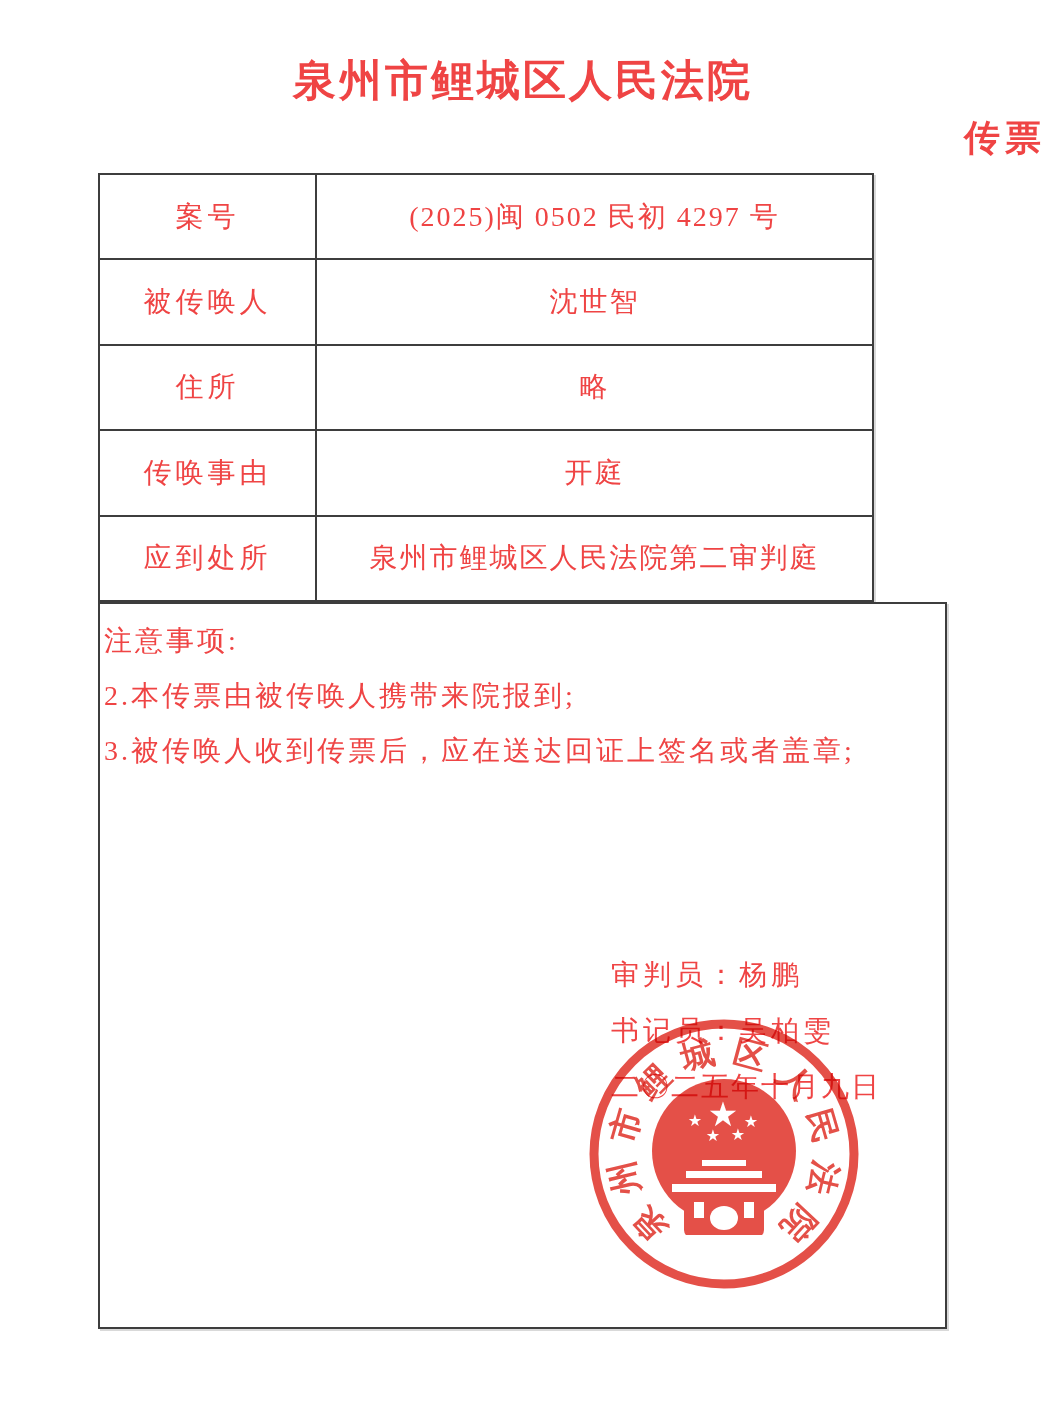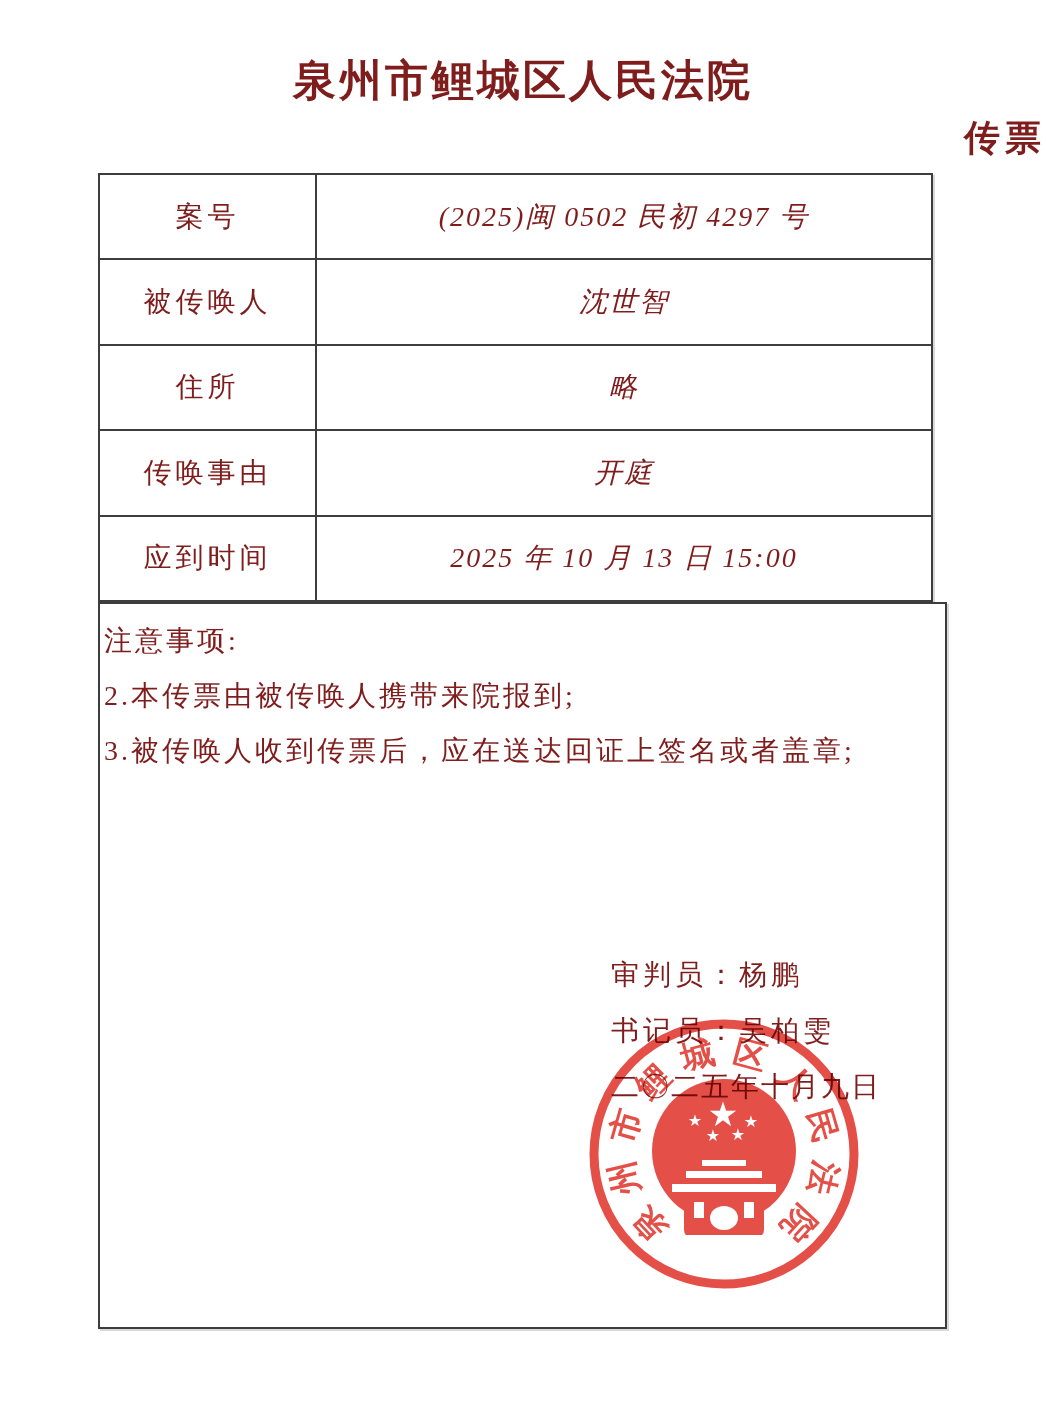--- a/index.html
+++ b/index.html
@@ -1,53 +1,53 @@
 <!DOCTYPE html>
 <html lang="zh"><head>
 <meta charset="utf-8">
 <style>
   html,body{margin:0;padding:0;background:#ffffff;}
   .page{
     position:relative;
     width:1046px;height:1424px;
     background:#ffffff;
     font-family:"Liberation Serif","DejaVu Serif",serif;
-    color:#7f1d1d;
+    color:#ef4444;
     overflow:hidden;
   }
   
   .court-title{
     position:absolute;left:0;top:52px;width:100%;
     text-align:center;
     font-size:43px;font-weight:bold;
     letter-spacing:3px;
     font-family:"Liberation Serif","DejaVu Serif",serif;
   }
   .doc-type{
     position:absolute;left:0;top:114px;width:100%;
     text-align:right;
     font-size:36px;font-weight:bold;
     letter-spacing:5px;
     font-family:"Liberation Sans","DejaVu Sans",sans-serif;
   }
   
   table.summons{
     position:absolute;left:98px;top:173px;
-    width:835px;height:429px;
+    width:776px;height:429px;
     border-collapse:collapse;table-layout:fixed;
     box-shadow:2px 2px 0 #d9d9d9;
   }
   table.summons td{
     border:2px solid #3d3d3d;
     font-size:28px;
     text-align:center;vertical-align:middle;
     padding:0;
   }
   td.cell-label{width:215px;letter-spacing:4px;}
-  td.cell-value{letter-spacing:2px;font-style:italic;}
+  td.cell-value{letter-spacing:2px;}
   
   .notes-box{
     position:absolute;left:98px;top:602px;
     width:849px;height:727px;
     border:2px solid #3d3d3d;
     box-sizing:border-box;
     box-shadow:2px 2px 0 #d9d9d9;
     padding:9px 4px 0 4px;
   }
   .note-line{
@@ -97,22 +97,22 @@
       </tr>
       <tr>
         <td class="cell-label">住所</td>
         <td class="cell-value">略</td>
       </tr>
       <tr>
         <td class="cell-label">传唤事由</td>
         <td class="cell-value">开庭</td>
       </tr>
       <tr>
-        <td class="cell-label">应到时间</td>
-        <td class="cell-value">2025 年 10 月 13 日 15:00</td>
+        <td class="cell-label">应到处所</td>
+        <td class="cell-value">泉州市鲤城区人民法院第二审判庭</td>
       </tr>
     </tbody>
   </table>
 
   <div class="notes-box">
     <div class="note-line">注意事项:</div>
     <div class="note-line">2.本传票由被传唤人携带来院报到;</div>
     <div class="note-line">3.被传唤人收到传票后，应在送达回证上签名或者盖章;</div>
   </div>
 

